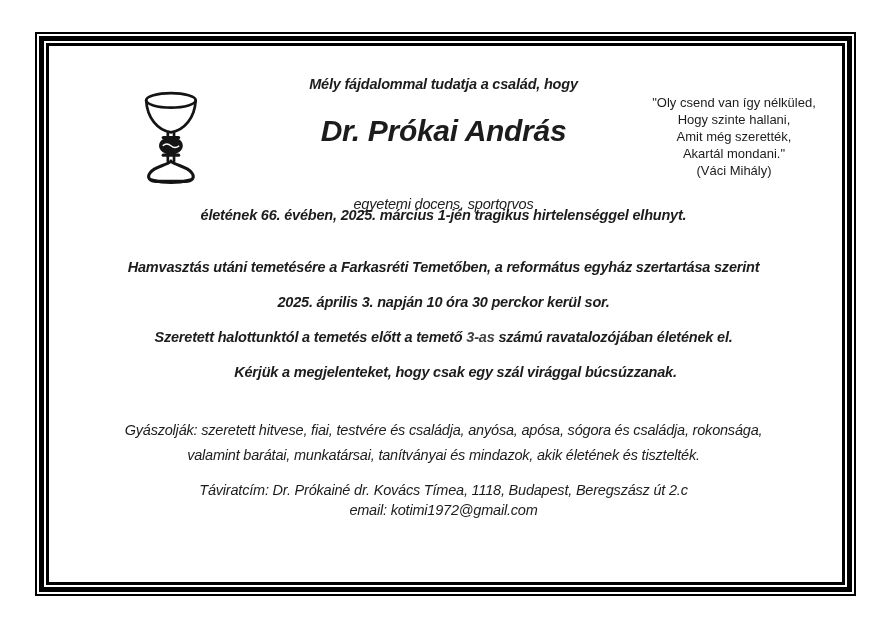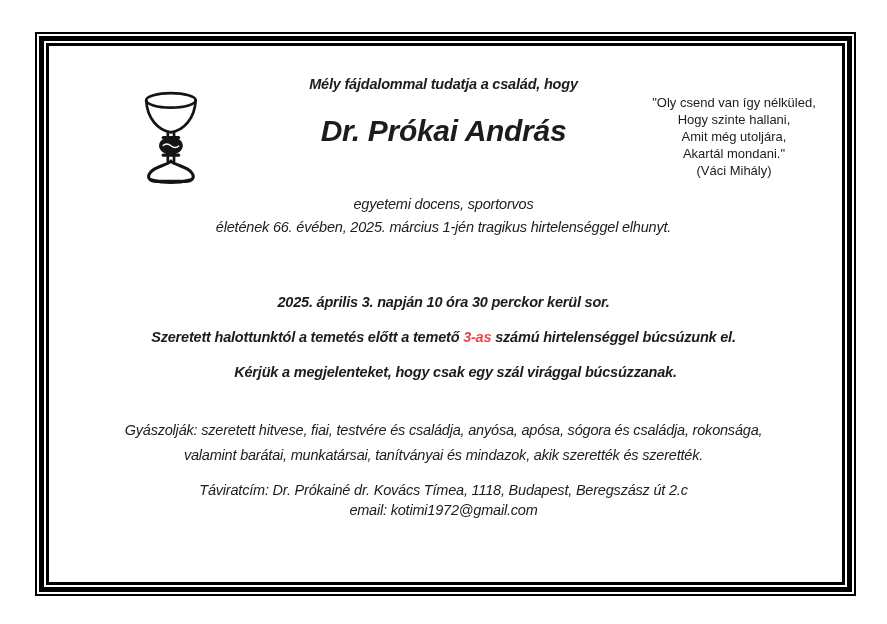--- a/index.html
+++ b/index.html
@@ -79,34 +79,35 @@
         <path d="M20 54 q4 -3.5 8 0 t8 0" stroke="#ffffff" stroke-width="1.4" fill="none"></path>
         <rect x="19" y="61.5" width="18" height="3.2" rx="1.6" fill="#141414"></rect>
         <path d="M28 69 C 24 73, 12 74, 8 80 C 4 85, 8 88.5, 14 88.5 L 42 88.5 C 48 88.5, 52 85, 48 80 C 44 74, 32 73, 28 69 Z" fill="#ffffff" stroke="#141414" stroke-width="3"></path>
         <path d="M9 85.5 Q 28 91.5 47 85.5 L 47 88.5 Q 28 93.5 9 88.5 Z" fill="#141414"></path>
       </svg>
     </div>
 
     <div class="quote-block">
       <div>"Oly csend van így nélküled,</div>
       <div>Hogy szinte hallani,</div>
-      <div>Amit még utoljára,</div>
+      <div>Amit még szerették,</div>
       <div>Akartál mondani."</div>
       <div>(Váci Mihály)</div>
     </div>
 
     <div class="line sz bold" style="top:76px;">Mély fájdalommal tudatja a család, hogy</div>
     <div class="line name-line" style="top:114px;font-style:italic;">Dr. Prókai András</div>
     <div class="line sz" style="top:196px;">egyetemi docens, sportorvos</div>
-    <div class="line sz" style="top:219px;">életének 66. évében, 2025. március 1-jén tragikus hirtelenséggel elhunyt.</div>
+    <div class="line sz" style="top:207px;font-weight:bold;">életének 66. évében, 2025. március 1-jén tragikus hirtelenséggel elhunyt.</div>
 
+    <div class="line sz bold" style="top:259px;">Hamvasztás utáni temetésére a Farkasréti Temetőben, a református egyház szertartása szerint</div>
     <div class="line sz bold" style="top:294px;">2025. április 3. napján 10 óra 30 perckor kerül sor.</div>
-    <div class="line sz bold" style="top:329px;"><span>Szeretett halottunktól a temetés előtt a temető </span><span style="color: #ef4444;">3-as</span><span> számú hirtelenséggel búcsúzunk el.</span></div>
+    <div class="line sz bold" style="top:329px;"><span>Szeretett halottunktól a temetés előtt a temető </span><span style="color: #404040;">3-as</span><span> számú ravatalozójában életének el.</span></div>
     <div class="line sz bold" style="top:364px;padding-left:12px;">Kérjük a megjelenteket, hogy csak egy szál virággal búcsúzzanak.</div>
 
     <div class="line sz" style="top:422px;">Gyászolják: szeretett hitvese, fiai, testvére és családja, anyósa, apósa, sógora és családja, rokonsága,</div>
-    <div class="line sz" style="top:447px;">valamint barátai, munkatársai, tanítványai és mindazok, akik szerették és szerették.</div>
+    <div class="line sz" style="top:447px;">valamint barátai, munkatársai, tanítványai és mindazok, akik életének és tisztelték.</div>
 
     <div class="line sz" style="top:482px;">Táviratcím: Dr. Prókainé dr. Kovács Tímea, 1118, Budapest, Beregszász út 2.c</div>
     <div class="line sz" style="top:502px;font-style:italic;">email: kotimi1972@gmail.com</div>
 
   </div>
 </div>
 
 </body></html>

